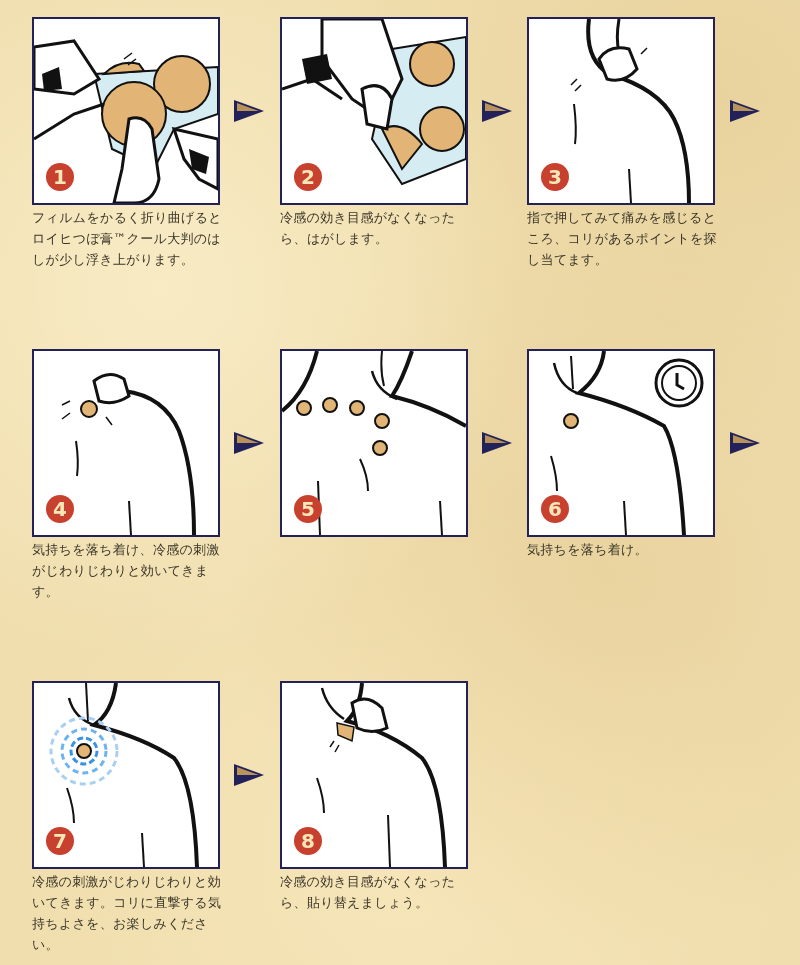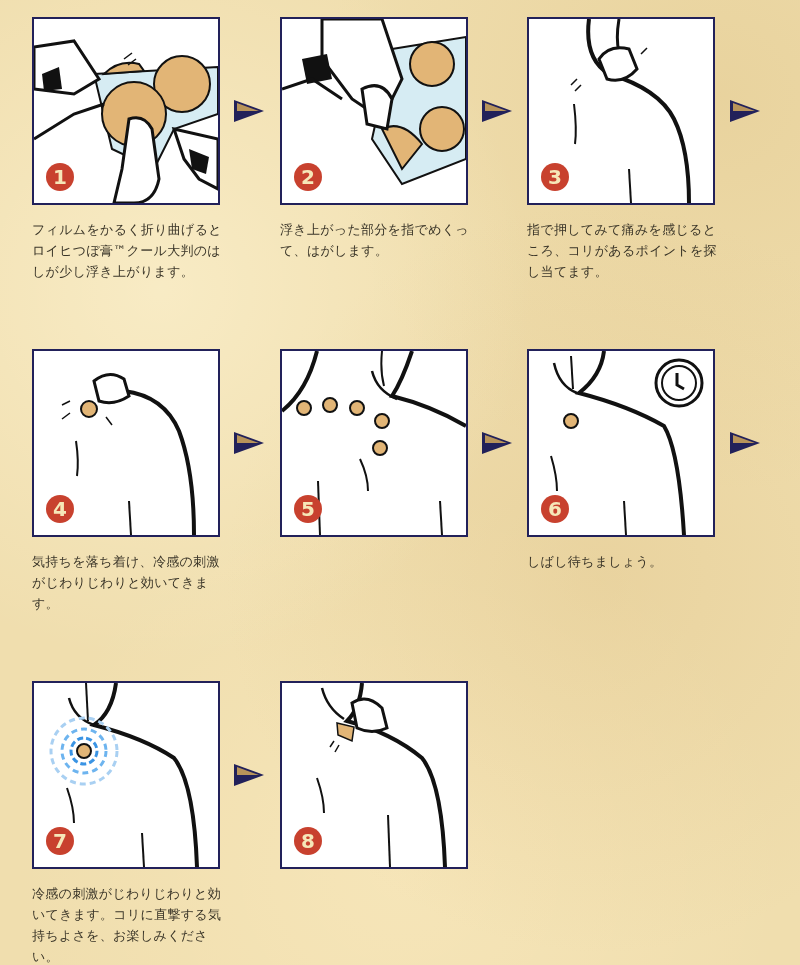--- a/index.html
+++ b/index.html
@@ -19,21 +19,21 @@
     background: #ffffff; border: 2px solid #22215a; overflow: hidden;
   }
   .frame svg { position: absolute; left: 0; top: 0; }
   .badge {
     position: absolute; left: 12px; bottom: 12px; width: 28px; height: 28px;
     border-radius: 50%; background: #c8412e; color: #f6e7b8;
     font-family: "DejaVu Sans", sans-serif; font-weight: bold; font-size: 20px;
     line-height: 28px; text-align: center;
   }
   .caption {
-    margin-top: 14px; font-size: 13px; line-height: 21px; color: #3a3528;
+    margin-top: 2px; font-size: 13px; line-height: 21px; color: #3a3528;
     width: 196px; letter-spacing: 0.3px; word-break: break-all;
   }
   .arrow { position: absolute; width: 34px; height: 26px; }
 </style>
 </head>
 <body>
 
 <div class="step" style="left:32px; top:17px;">
   <div class="frame">
     <svg width="184" height="184" viewBox="0 0 184 184">
@@ -66,21 +66,21 @@
       <circle cx="150" cy="45" r="22" fill="#e2b576" stroke="#111" stroke-width="2"></circle>
       <circle cx="160" cy="110" r="22" fill="#e2b576" stroke="#111" stroke-width="2"></circle>
       <path d="M100,110 Q120,100 140,125 L120,150 Z" fill="#e2b576" stroke="#111" stroke-width="2"></path>
       <path d="M40,0 L100,0 L120,60 L100,100 L70,80 L40,40 Z" fill="#fff" stroke="#111" stroke-width="3"></path>
       <path d="M20,40 L45,35 L50,60 L25,65 Z" fill="#111"></path>
       <path d="M80,70 Q100,60 110,80 L105,110 L85,105 Z" fill="#fff" stroke="#111" stroke-width="3"></path>
       <path d="M0,70 L30,60 L60,80" fill="none" stroke="#111" stroke-width="3"></path>
     </svg>
     <div class="badge">2</div>
   </div>
-  <div class="caption">浮き上がった部分を指でめくって、はがします。</div>
+  <div class="caption">冷感の効き目感がなくなったら、はがします。</div>
 </div>
 
 <svg class="arrow" style="left:480px; top:98px;" viewBox="0 0 34 26">
   <polygon points="2,2 32,13 2,24" fill="#22215a"></polygon>
   <polygon points="5,5 27,13 5,13" fill="#b8945a"></polygon>
 </svg>
 
 <div class="step" style="left:527px; top:17px;">
   <div class="frame">
     <svg width="184" height="184" viewBox="0 0 184 184">
@@ -154,21 +154,21 @@
       <path d="M42,5 L44,38" fill="none" stroke="#111" stroke-width="2"></path>
       <circle cx="42" cy="70" r="7" fill="#e2b576" stroke="#111" stroke-width="2"></circle>
       <path d="M22,105 Q28,125 28,140" fill="none" stroke="#111" stroke-width="2"></path>
       <path d="M95,150 L97,184" fill="none" stroke="#111" stroke-width="2"></path>
       <circle cx="150" cy="32" r="23" fill="#fff" stroke="#111" stroke-width="3"></circle>
       <circle cx="150" cy="32" r="17" fill="#fff" stroke="#111" stroke-width="2"></circle>
       <path d="M148,22 L148,34 L155,38" fill="none" stroke="#111" stroke-width="3"></path>
     </svg>
     <div class="badge">6</div>
   </div>
-  <div class="caption">しばし待ちましょう。</div>
+  <div class="caption">気持ちを落ち着け。</div>
 </div>
 
 <svg class="arrow" style="left:728px; top:430px;" viewBox="0 0 34 26">
   <polygon points="2,2 32,13 2,24" fill="#22215a"></polygon>
   <polygon points="5,5 27,13 5,13" fill="#b8945a"></polygon>
 </svg>
 
 <div class="step" style="left:32px; top:681px;">
   <div class="frame">
     <svg width="184" height="184" viewBox="0 0 184 184">
@@ -198,13 +198,14 @@
       <path d="M80,0 Q78,25 65,38 Q110,50 140,75 Q160,100 163,184" fill="none" stroke="#111" stroke-width="4"></path>
       <path d="M40,5 Q45,25 62,36" fill="none" stroke="#111" stroke-width="2.5"></path>
       <path d="M70,20 Q85,10 100,25 L105,45 Q90,52 75,45 Z" fill="#fff" stroke="#111" stroke-width="3"></path>
       <path d="M55,40 L72,44 L70,58 L56,52 Z" fill="#e2b576" stroke="#111" stroke-width="1.5"></path>
       <path d="M52,58 l-4,6 M57,62 l-4,7" stroke="#111" stroke-width="1.5"></path>
       <path d="M35,95 Q42,115 42,130" fill="none" stroke="#111" stroke-width="2"></path>
       <path d="M106,132 L108,184" fill="none" stroke="#111" stroke-width="2"></path>
     </svg>
     <div class="badge">8</div>
   </div>
+  <div class="caption">冷感の効き目感がなくなったら、貼り替えましょう。</div>
 </div>
 
 </body></html>

